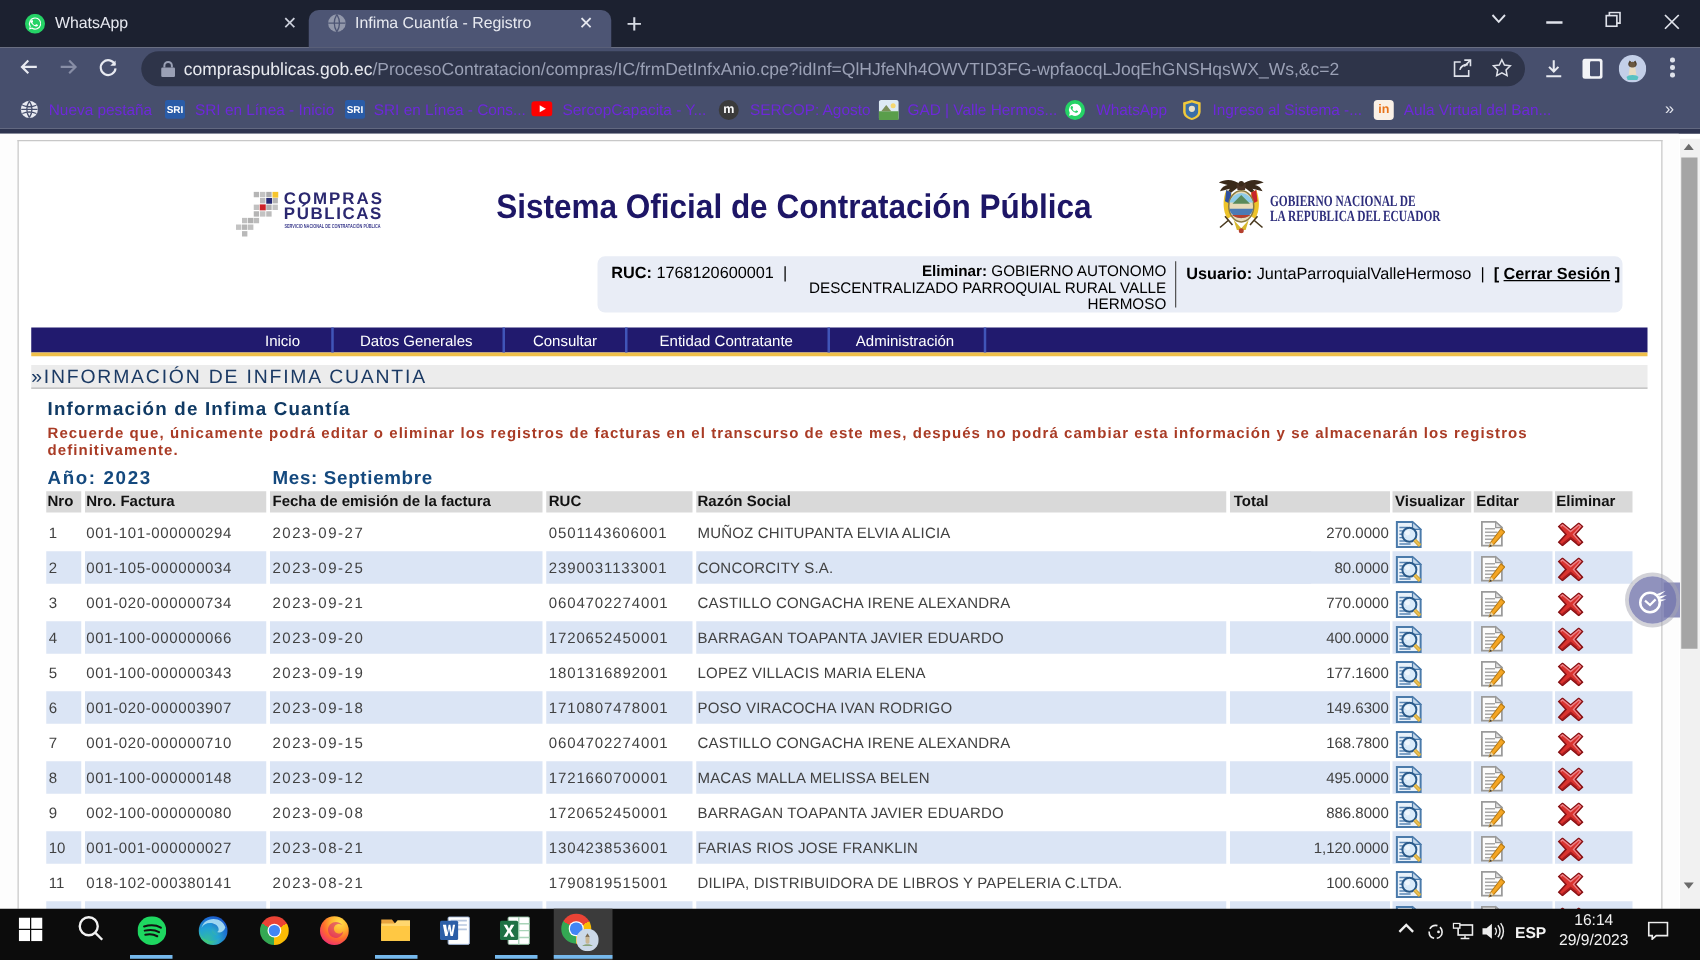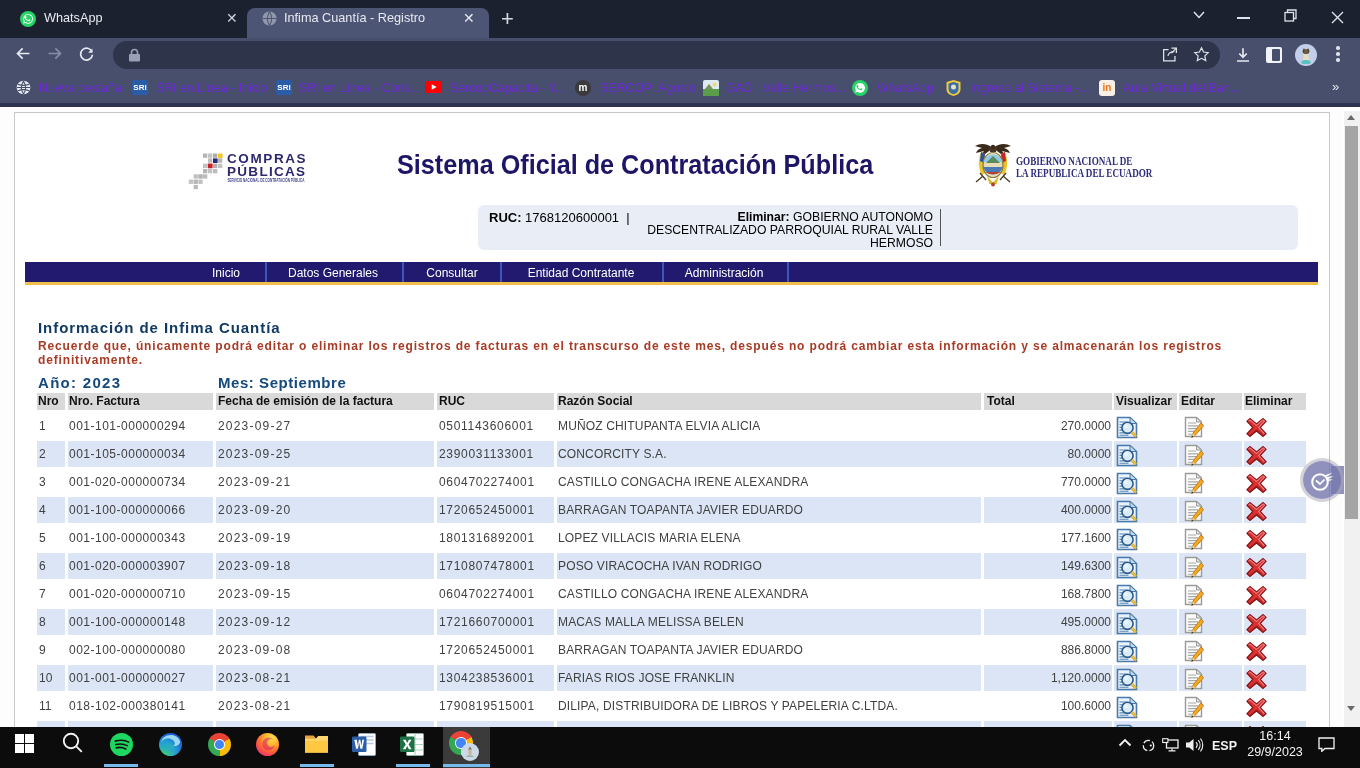--- a/index.html
+++ b/index.html
@@ -100,20 +100,21 @@
 </svg>
 <svg class="abs" style="left:78px;top:45px" width="17" height="17" viewBox="0 0 20 20">
   <path d="M16.5 8 A7 7 0 1 0 17 11.5" fill="none" stroke="#e8eaf1" stroke-width="2"></path>
   <path d="M17 4v5h-5z" fill="#e8eaf1"></path>
 </svg>
 <div class="abs" id="urlpill"></div>
 <svg class="abs" style="left:128px;top:48px" width="13" height="14" viewBox="0 0 13 14">
   <rect x="1" y="6" width="11" height="7.5" rx="1" fill="#9aa0b5"></rect>
   <path d="M3.5 6V4.5a3 3 0 0 1 6 0V6" fill="none" stroke="#9aa0b5" stroke-width="1.6"></path>
 </svg>
+<div class="abs urltext" style="left:147px;top:47px;color:#e8eaf0">compraspublicas.gob.ec<span style="color:#9aa0b5">/ProcesoContratacion/compras/IC/frmDetInfxAnio.cpe?idInf=QlHJfeNh4OWVTID3FG-wpfaocqLJoqEhGNSHqsWX_Ws,&amp;c=2</span></div>
 
 <svg class="abs" style="left:1161px;top:46px" width="18" height="17" viewBox="0 0 24 24">
   <path d="M10 5H3v16h16v-7" fill="none" stroke="#dfe2ea" stroke-width="1.8"></path>
   <path d="M14 3h7v7" fill="none" stroke="#dfe2ea" stroke-width="1.8"></path>
   <path d="M21 3l-7 7" fill="none" stroke="#dfe2ea" stroke-width="1.8"></path>
   <path d="M9 14c1-4 5-6 9-6" fill="none" stroke="#dfe2ea" stroke-width="1.8"></path>
 </svg>
 <svg class="abs" style="left:1193px;top:46px" width="17" height="17" viewBox="0 0 24 24">
   <path d="M12 2.5l2.9 6 6.6.9-4.8 4.6 1.2 6.5L12 17.4l-5.9 3.1 1.2-6.5L2.5 9.4l6.6-.9z" fill="none" stroke="#dfe2ea" stroke-width="1.7"></path>
 </svg>
@@ -238,34 +239,36 @@
   <path d="M13.5 31 a10 7 0 0 0 15 0z" fill="#b5402e"></path>
   <path d="M15 35 l6 6.5 6-6.5 -2.5 8 h-7z" fill="#d8b82e"></path>
   <circle cx="21" cy="43.5" r="2" fill="#b5402e"></circle>
 </svg>
 <div class="abs" style="left:1016px;top:155px;font-family:'Liberation Serif',serif;font-size:12.4px;font-weight:bold;color:#2e2e7c;line-height:12px;transform:scaleX(0.735);transform-origin:0 0;white-space:nowrap">GOBIERNO NACIONAL DE<br>LA REPUBLICA DEL ECUADOR</div>
 
 <div class="abs" id="infobox"></div>
 <div class="abs" style="left:489px;top:210px;font-size:13px"><b>RUC:</b> 1768120600001&nbsp; |</div>
 <div class="abs" style="left:617px;top:211px;width:316px;font-size:12.2px;text-align:right;line-height:13.2px"><b>Eliminar:</b> GOBIERNO AUTONOMO<br>DESCENTRALIZADO PARROQUIAL RURAL VALLE<br>HERMOSO</div>
 <div class="abs" style="left:940px;top:209px;width:1px;height:37px;background:#555"></div>
+<div class="abs" style="left:949px;top:211px;font-size:13px"><b>Usuario:</b> JuntaParroquialValleHermoso&nbsp; | <b>&nbsp;[ <u>Cerrar Sesión</u> ]</b></div>
 
 <div class="abs" id="navbar"></div>
 <div class="abs" id="navyellow"></div>
 <div class="navitem" style="left:226px">Inicio</div>
 <div class="navitem" style="left:333px">Datos Generales</div>
 <div class="navitem" style="left:452px">Consultar</div>
 <div class="navitem" style="left:581px">Entidad Contratante</div>
 <div class="navitem" style="left:724px">Administración</div>
 <div class="navsep" style="left:265px;top:262px"></div>
 <div class="navsep" style="left:402px;top:262px"></div>
 <div class="navsep" style="left:500px;top:262px"></div>
 <div class="navsep" style="left:662px;top:262px"></div>
 <div class="navsep" style="left:787px;top:262px"></div>
 
+<div class="abs" id="crumb">»INFORMACIÓN DE INFIMA CUANTIA</div>
 <div class="abs" id="subtitle">Información de Infima Cuantía</div>
 <div class="abs" id="warn">Recuerde que, únicamente podrá editar o eliminar los registros de facturas en el transcurso de este mes, después no podrá cambiar esta información y se almacenarán los registros<br>definitivamente.</div>
 <div class="abs" id="anio">Año: 2023</div>
 <div class="abs" id="mes">Mes: Septiembre</div>
 
 <div id="tablewrap">
       <div class="th" style="left:37px;top:393px;width:28px;padding-left:1px">Nro</div>
       <div class="th" style="left:68px;top:393px;width:145px;padding-left:1px">Nro. Factura</div>
       <div class="th" style="left:216px;top:393px;width:218px;padding-left:2px">Fecha de emisión de la factura</div>
       <div class="th" style="left:437px;top:393px;width:117px;padding-left:2px">RUC</div>

